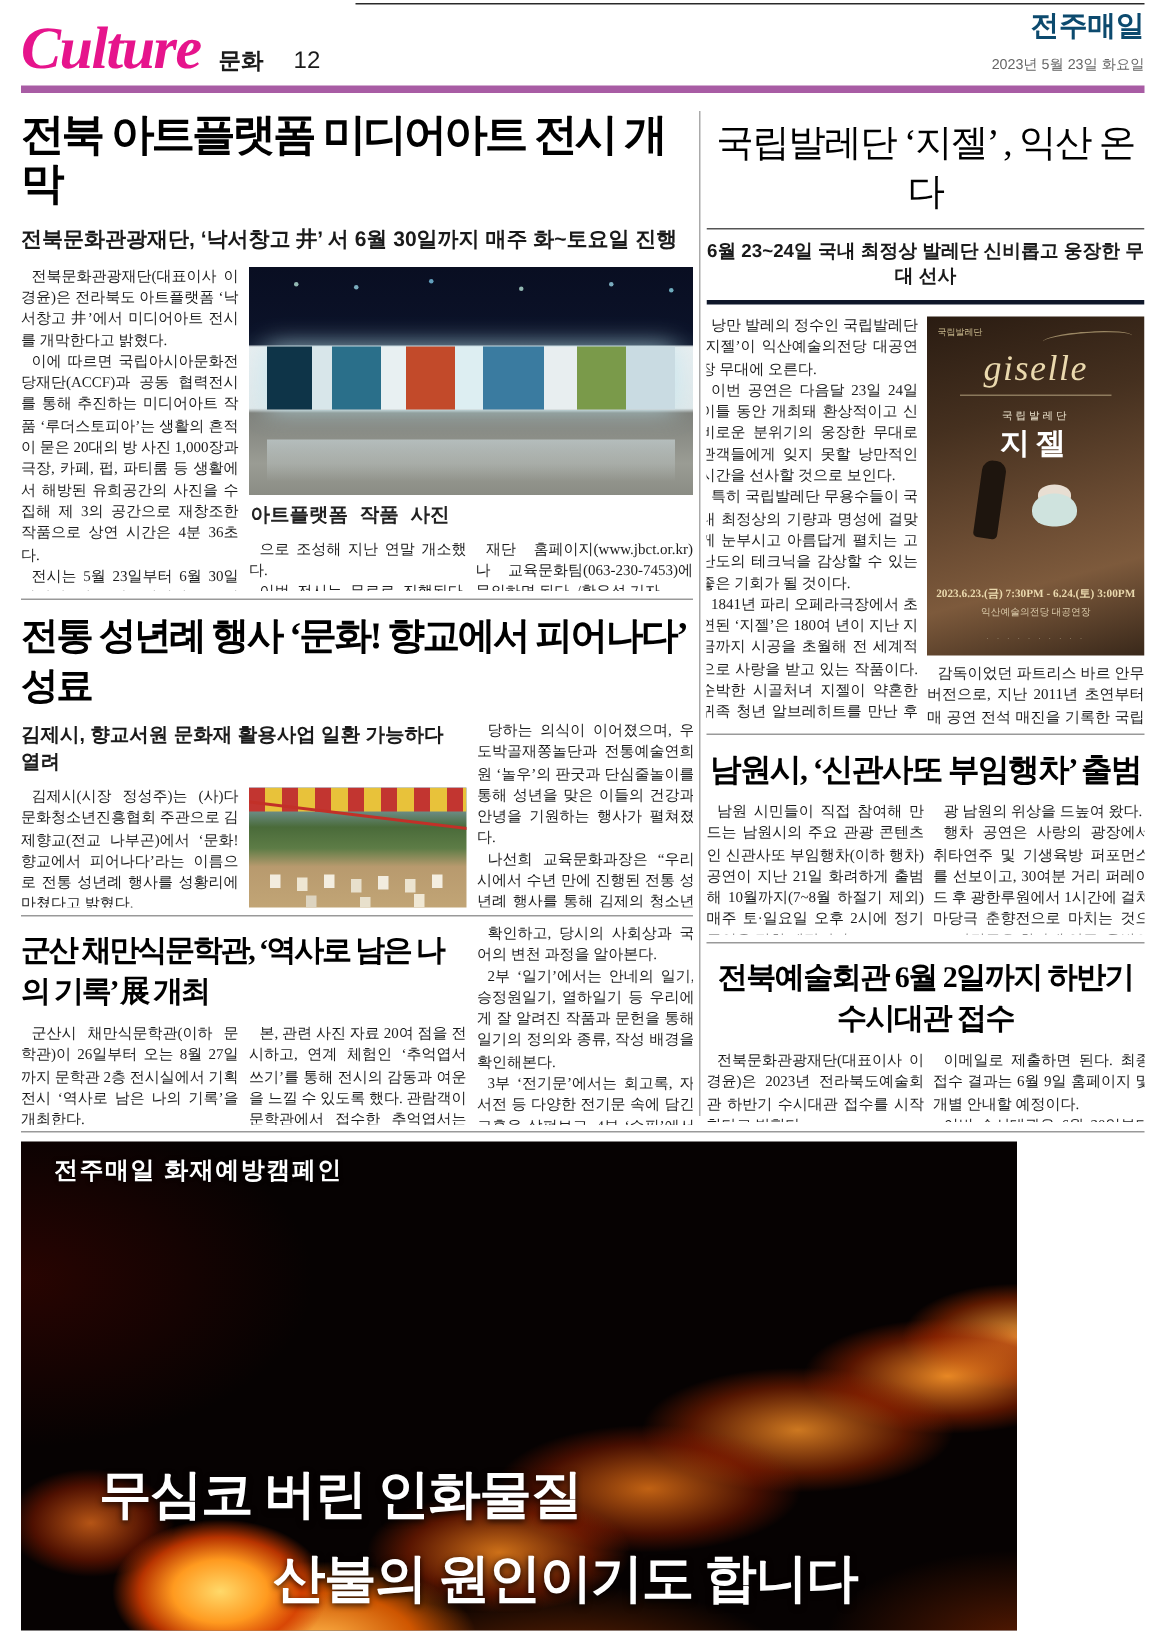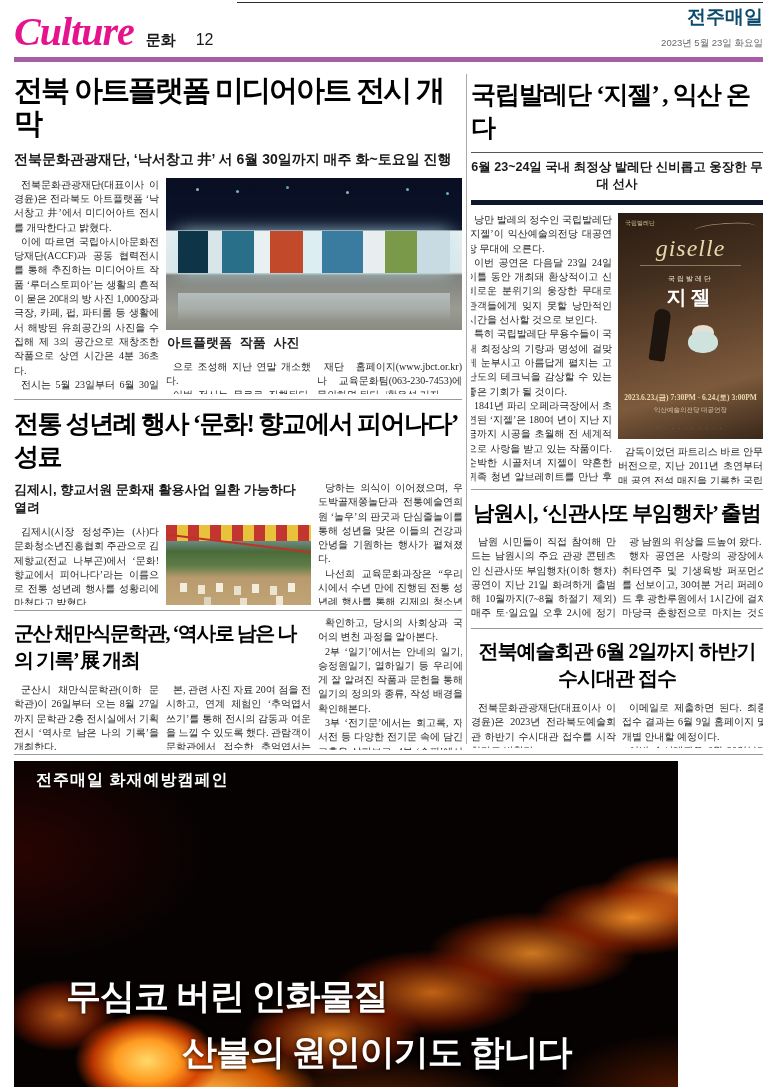--- a/index.html
+++ b/index.html
@@ -52,22 +52,22 @@
   .photo-media .lights { position:absolute; top:10px; left:30px; width:3px; height:3px; border-radius:50%; background:#cfe;
     box-shadow:40px 2px #aef, 90px -2px #8df, 150px 3px #cfe, 210px 0 #aef, 250px 4px #9ef; opacity:.7; }
   .photo-media .reflect { position:absolute; left:4%; bottom:6%; width:92%; height:18%;
     background:linear-gradient(180deg,rgba(220,235,240,.5),rgba(220,235,240,0)); }
   .caption { font-family:Liberation Mono, monospace; font-weight:bold; font-size:13px; color:#222;
              margin:4px 0 8px 1px; }
   .a1-undercols { display:flex; gap:6px; }
 
   
   .a2 { height:412px; }
-  .a2 h2 { font-size:25px; font-weight:bold; letter-spacing:-1px; margin:6px 0 8px 0; color:#000; }
-  .banner { border-top:1px solid #555; border-bottom:5px solid #0f172a; padding:6px 0 7px 0; margin-bottom:8px;
+  .a2 h2 { font-size:25px; font-weight:normal; text-align:center; letter-spacing:-1px; margin:6px 0 8px 0; color:#000; }
+  .banner { border-top:1px solid #555; border-bottom:3px solid #0f172a; padding:6px 0 7px 0; margin-bottom:8px;
     font-family:"Liberation Sans","DejaVu Sans",sans-serif; font-weight:bold; font-size:12.5px; text-align:center; }
   .poster { width:145px; height:226px; position:relative; overflow:hidden; margin-bottom:6px;
     background:linear-gradient(165deg,#2a1c12 0%,#45301f 30%,#6e4e34 62%,#7d5a3c 75%,#39281a 100%);
     color:#e9dcc0; text-align:center; }
   .poster .p-org-top { position:absolute; top:6px; left:7px; font-size:6px; color:#c9b98e;
     font-family:"Liberation Sans","DejaVu Sans",sans-serif; }
   .poster .p-swoosh { position:absolute; top:10px; right:8px; width:60px; height:10px;
     border-top:1px solid rgba(220,200,150,.6); border-radius:50%; transform:rotate(-4deg); }
   .poster .p-script { margin-top:22px; font-style:italic; font-size:24px; letter-spacing:1px; color:#ead9ae;
     font-family:"Liberation Serif","DejaVu Serif",serif; }

